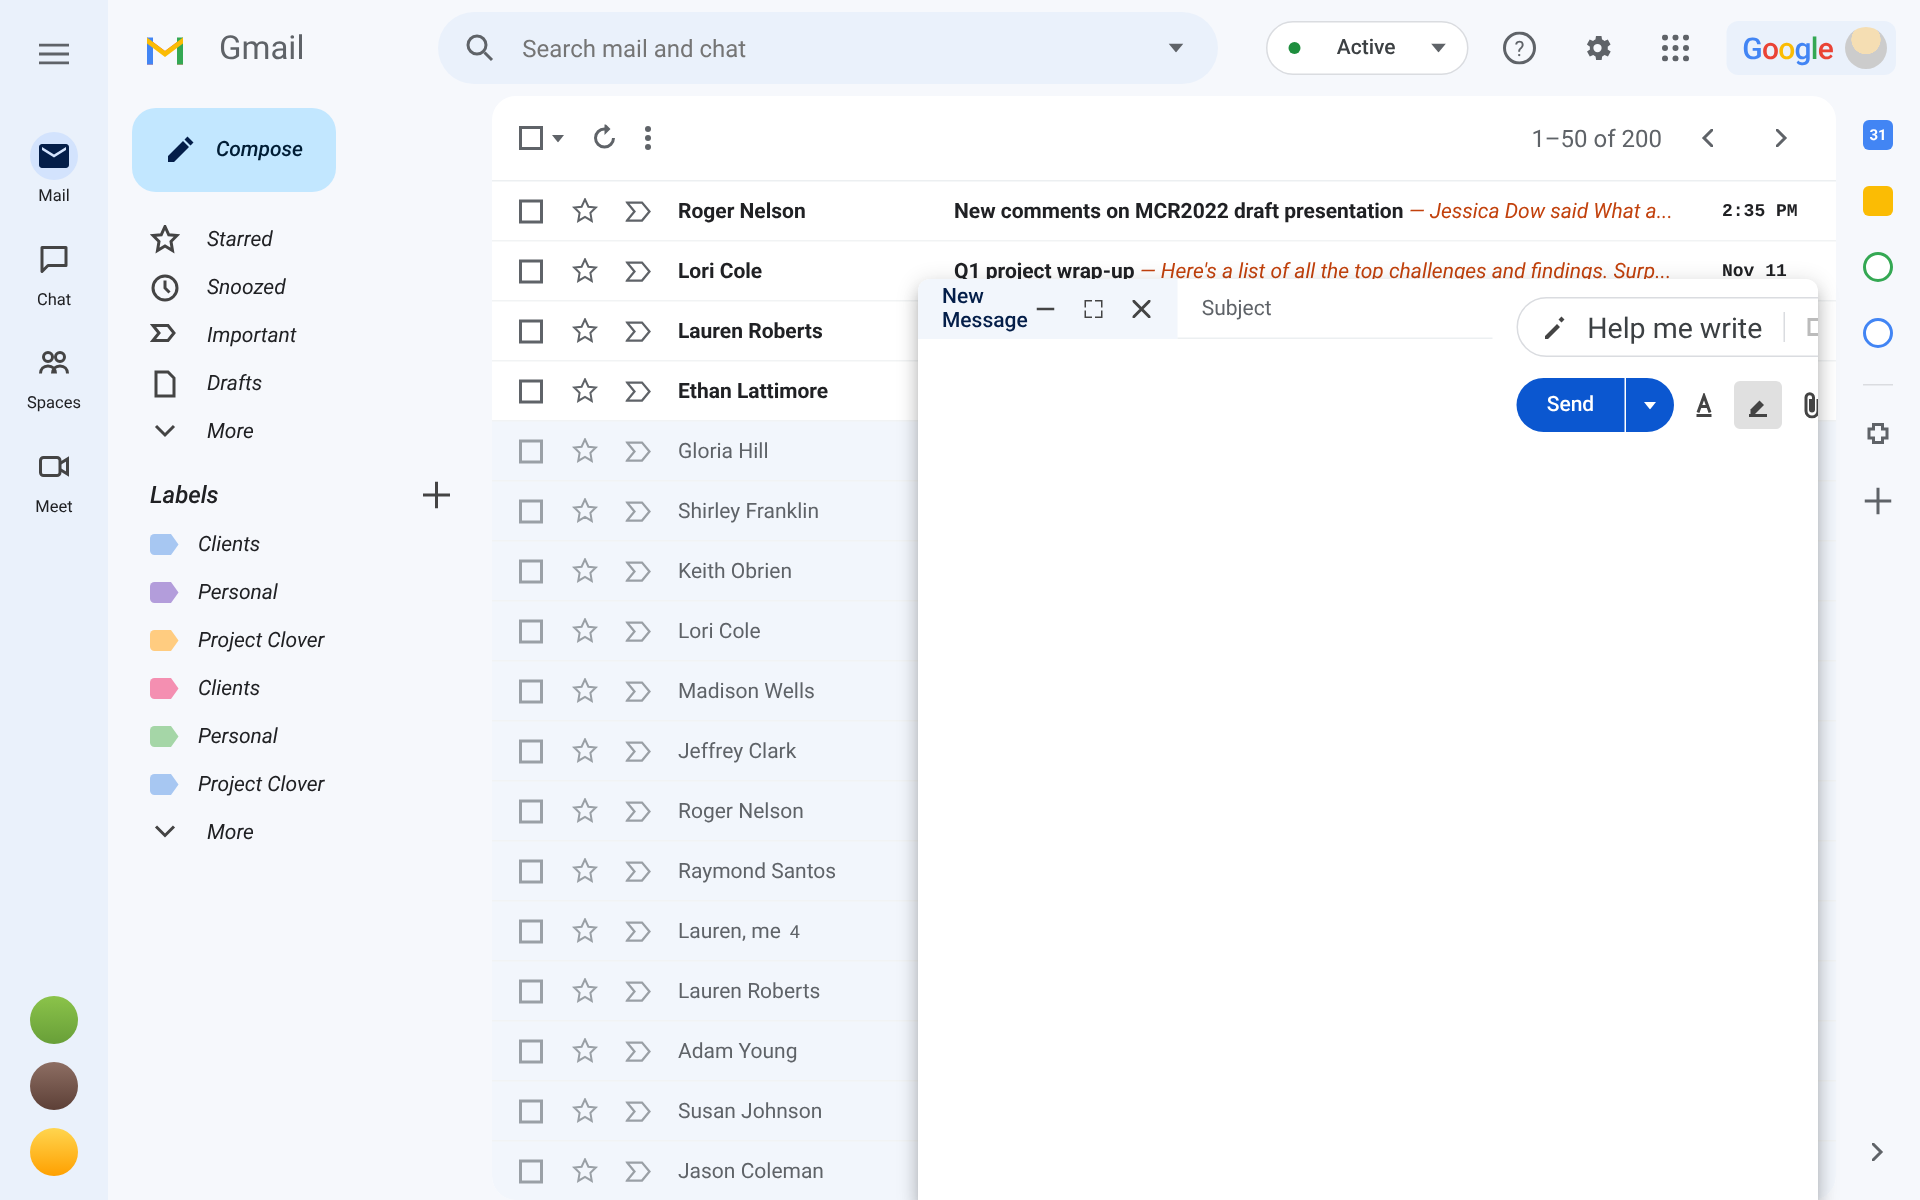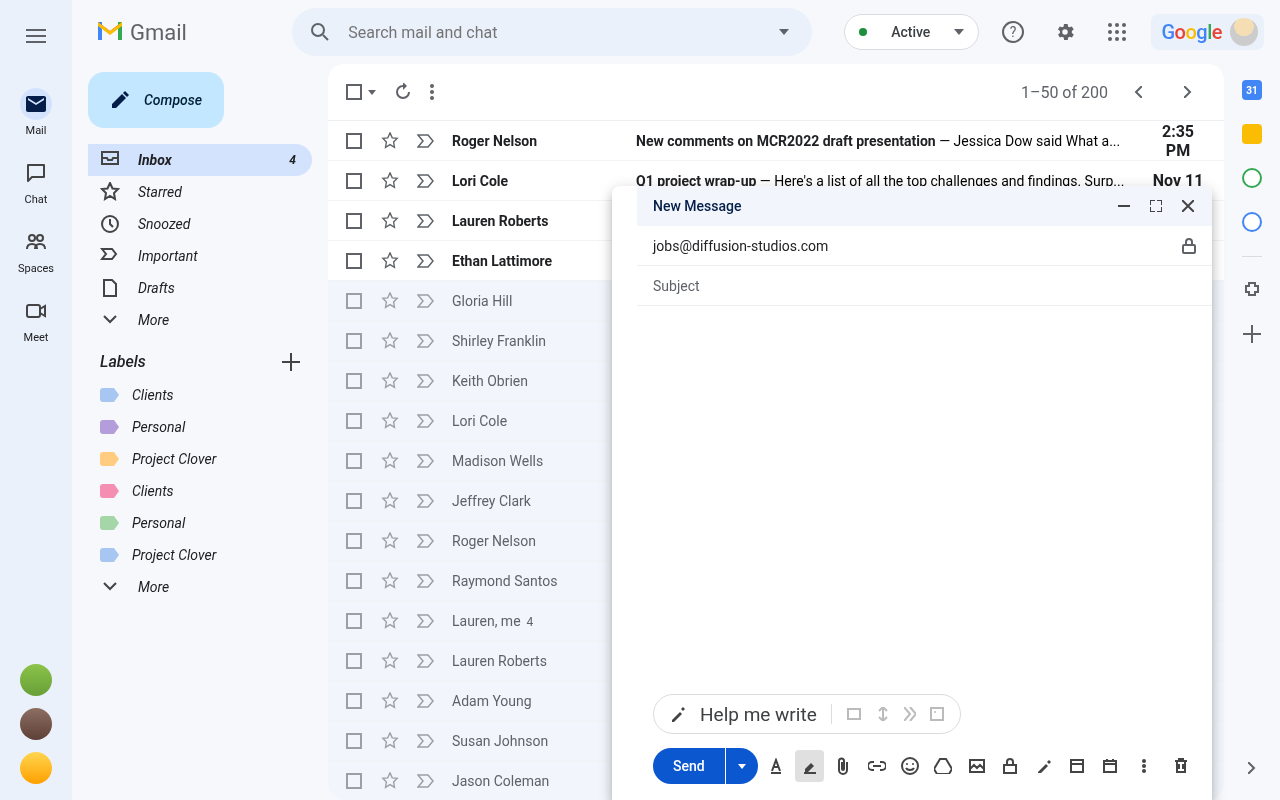--- a/index.html
+++ b/index.html
@@ -10,21 +10,21 @@
 .hamburger { width: 40px; height: 40px; display:flex; align-items:center; justify-content:center; border-radius: 50%; cursor:pointer; margin-bottom: 20px;}
 .rail-item { width: 56px; display:flex; flex-direction:column; align-items:center; gap:4px; padding: 8px 0; cursor:pointer; }
 .rail-icon { width: 32px; height: 32px; display:flex; align-items:center; justify-content:center; border-radius: 16px; }
 .rail-item.selected .rail-icon { background:#d3e3fd; }
 .rail-label { font-size: 11px; color:#202124; }
 .rail-avatars { margin-top: auto; margin-bottom: 16px; display:flex; flex-direction:column; gap:12px; align-items:center; }
 .avatar { width:32px; height:32px; border-radius:50%; }
 
 
 .header { position:absolute; left:72px; top:0; right:0; height:64px; display:flex; align-items:center; padding: 8px 16px 8px 24px; gap:16px; }
-.logo-wrap { display:flex; align-items:flex-start; gap: 6px; width: 200px; }
+.logo-wrap { display:flex; align-items:flex-end; gap: 22px; width: 200px; }
 .logo-text { font-size: 22px; color:#5f6368; }
 .search-bar { flex: 0 0 520px; height: 48px; background:#eaf1fb; border-radius: 24px; display:flex; align-items:center; padding: 0 8px; gap:8px; }
 .search-bar input { flex:1; border:none; background:transparent; font-size:16px; outline:none; color:#5f6368; }
 .header-spacer { flex:1; }
 .status-pill { height:36px; border:1px solid #dadce0; border-radius:18px; background:#fff; display:flex; align-items:center; gap:24px; padding:0 14px; cursor:pointer; font-size:14px; font-weight:500; color:#3c4043; }
 .green-dot { width:8px; height:8px; border-radius:50%; background:#1e8e3e; }
 .hicon { width:40px; height:40px; display:flex; align-items:center; justify-content:center; border-radius:50%; cursor:pointer; }
 .google-logo { font-weight:500; font-size:20px; letter-spacing:-0.5px; }
 .user-pill { display:flex; align-items:center; gap:8px; background:#eaf1fb; border-radius: 8px; padding: 4px 6px 4px 10px;}
 
@@ -44,35 +44,35 @@
 .toolbar-right { margin-left:auto; display:flex; align-items:center; gap:10px; }
 .list { flex:1; overflow:hidden; }
 .row { height:40px; display:flex; align-items:center; padding:0 16px; gap:16px; font-size:14px; border-top:1px solid #f1f3f4; }
 .row:first-child { border-top: 1px solid #eceff1; }
 .row.unread .sender, .row.unread .subject-bold { font-weight:700; color:#202124; }
 .row.read { background:#f2f6fc; color:#5f6368; }
 .row.read .sender { color:#5f6368; }
 .sender { width: 168px; flex-shrink:0; white-space:nowrap; overflow:hidden; text-overflow:ellipsis; }
 .sender-count { color:#5f6368; font-weight:400; margin-left:6px; font-size:12px; }
 .subject-cell { flex:1; white-space:nowrap; overflow:hidden; text-overflow:ellipsis; }
-.snippet { color:#000000; font-weight:400; }
-.date-cell { width:60px; text-align:center; font-size:16px; flex-shrink:0; }
+.snippet { color:#c2410c; font-weight:400;font-style:italic; }
+.date-cell { width:60px; text-align:left; font-size:12px; flex-shrink:0;font-family:Liberation Mono, monospace; }
 .row.unread .date-cell { font-weight:700; color:#202124; }
 .row.read .date-cell { color:#5f6368; }
 .cbox { width:20px; height:20px; flex-shrink:0; cursor:pointer; }
 .icon-cell { width:20px; height:20px; flex-shrink:0; cursor:pointer; display:flex; align-items:center; justify-content:center; }
 
 
 .side-panel { position:absolute; right:0; top:64px; width:56px; bottom:0; display:flex; flex-direction:column; align-items:center; padding-top:16px; gap:24px; }
 .sp-icon { width:20px; height:20px; border-radius:4px; cursor:pointer; }
 .sp-divider { width:20px; height:1px; background:#dadce0; }
 .sp-expand { margin-top:auto; margin-bottom:16px; width:32px; height:32px; display:flex; align-items:center; justify-content:center; cursor:pointer; }
 
 
-.compose-popup { position:absolute; right:68px; bottom:0; width:600px; height:614px; background:#fff; border-radius:8px 8px 0 0; box-shadow:0 8px 10px 1px rgba(0,0,0,.14),0 3px 14px 2px rgba(0,0,0,.12),0 5px 5px -3px rgba(0,0,0,.2); display:flex; flex-direction:column; overflow:hidden;padding-left:25px; }
+.compose-popup { position:absolute; right:68px; bottom:0; width:600px; height:614px; background:#fff; border-radius:8px 8px 0 0; box-shadow:0 8px 10px 1px rgba(0,0,0,.14),0 3px 14px 2px rgba(0,0,0,.12),0 5px 5px -3px rgba(0,0,0,.2); display:flex; flex-direction:row; overflow:hidden; }
 .compose-header { height:40px; background:#f2f6fc; display:flex; align-items:center; padding:0 12px 0 16px; font-size:14px; color:#041e49; font-weight:500; }
 .compose-header .chs { margin-left:auto; display:flex; gap:8px; }
 .compose-header .chi { width:24px; height:24px; display:flex; align-items:center; justify-content:center; cursor:pointer; color:#444; }
 .compose-field { height:40px; border-bottom:1px solid #eceff1; display:flex; align-items:center; padding:0 16px; font-size:14px; gap:8px; }
 .compose-field input { flex:1; border:none; outline:none; font-size:14px; }
 .compose-field input::placeholder { color:#5f6368; }
 .to-chip { color:#202124; }
 .lock-ic { margin-left:auto; color:#5f6368; }
 .compose-body { flex:1; }
 .compose-footer { padding: 12px 16px 16px; display:flex; flex-direction:column; gap:14px; }
@@ -203,28 +203,20 @@
 </div>
 
 <div class="sidebar">
   <div class="compose-btn">
     <svg width="20" height="20" viewBox="0 0 20 20">
         <path d="M2 14l10-10 4 4-10 10H2v-4zM13 3l2-2 4 4-2 2-4-4z" fill="#041e49"></path>
       </svg>
     <span>Compose</span>
   </div>
   <div id="folders">
-      <div class="side-item selected">
-        <svg width="20" height="20" viewBox="0 0 20 20" style="color:#444">
-          <rect x="2" y="2" width="16" height="12" fill="none" stroke="currentColor" stroke-width="2"></rect>
-          <path d="M2 8h5l1 2h4l1-2h5" fill="none" stroke="currentColor" stroke-width="2"></path>
-        </svg>
-        <span>Inbox</span>
-        <span class="count">4</span>
-      </div>
       <div class="side-item">
         <svg width="20" height="20" viewBox="0 0 20 20" style="color:#444">
           <path d="M10 1l2.5 5.5L18 7l-4 4 1 6-5-3-5 3 1-6-4-4 5.5-.5z" fill="none" stroke="currentColor" stroke-width="2"></path>
         </svg>
         <span>Starred</span>
       </div>
       <div class="side-item">
         <svg width="20" height="20" viewBox="0 0 20 20" style="color:#444">
           <circle cx="10" cy="10" r="8" fill="none" stroke="currentColor" stroke-width="2"></circle>
           <path d="M10 5v5l3 3" fill="none" stroke="currentColor" stroke-width="2"></path>
@@ -666,29 +658,20 @@
           </svg>
         </div>
       <div class="chi">
           <svg width="12" height="12" viewBox="0 0 12 12">
             <path d="M0 0l12 12M12 0L0 12" stroke="#444" stroke-width="2"></path>
           </svg>
         </div>
     </div>
   </div>
   <div class="compose-field">
-    <span class="to-chip">jobs@diffusion-studios.com</span>
-    <span class="lock-ic">
-        <svg width="14" height="16" viewBox="0 0 14 16">
-          <rect x="1" y="7" width="12" height="8" rx="1" fill="none" stroke="#5f6368" stroke-width="2"></rect>
-          <path d="M4 7V4a3 3 0 016 0v3" fill="none" stroke="#5f6368" stroke-width="2"></path>
-        </svg>
-      </span>
-  </div>
-  <div class="compose-field">
     <input placeholder="Subject" style="">
   </div>
   <div class="compose-body"></div>
   <div class="compose-footer">
     <div class="hmw-bar">
       <svg width="16" height="16" viewBox="0 0 16 16">
           <path d="M2 14l8-8 2 2-8 8H2v-2zM11 3l2-2 2 2-2 2-2-2z" fill="#444"></path>
         </svg>
       <span>Help me write</span>
       <span class="hmw-divider"></span>

